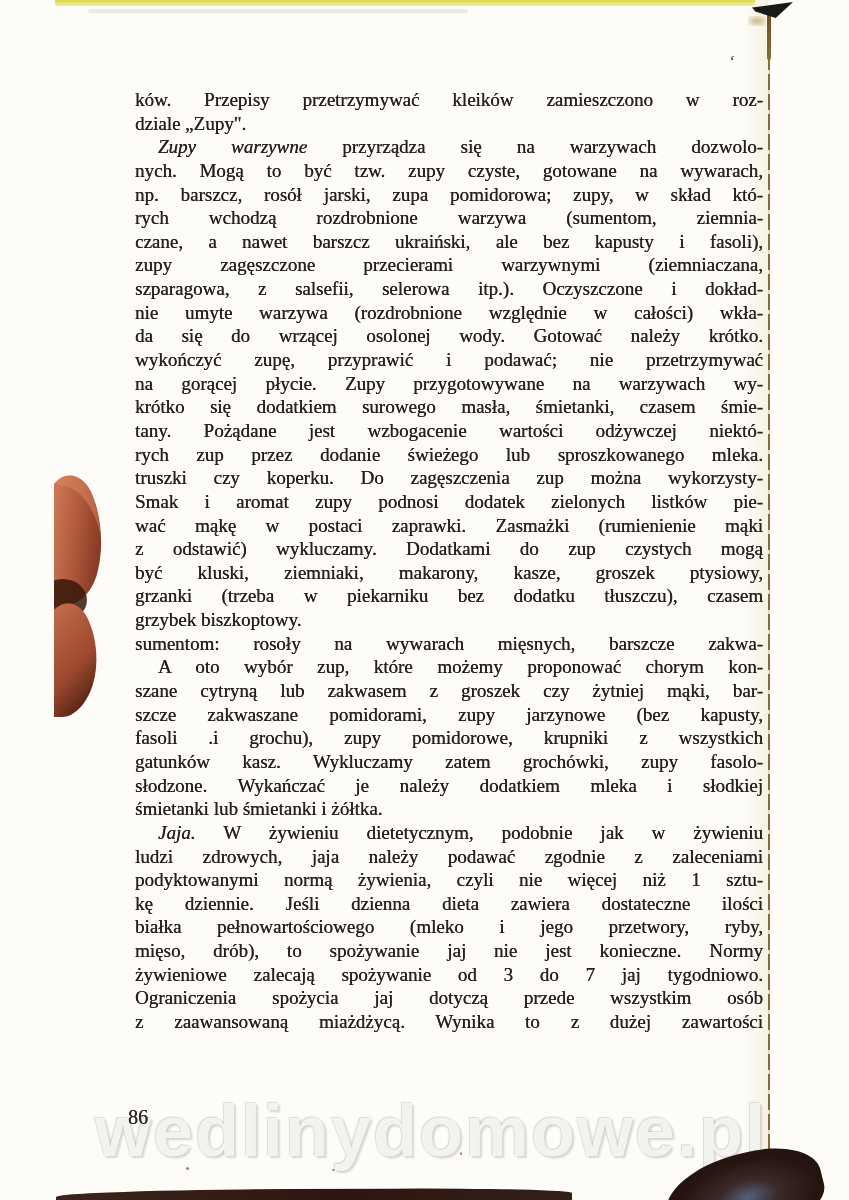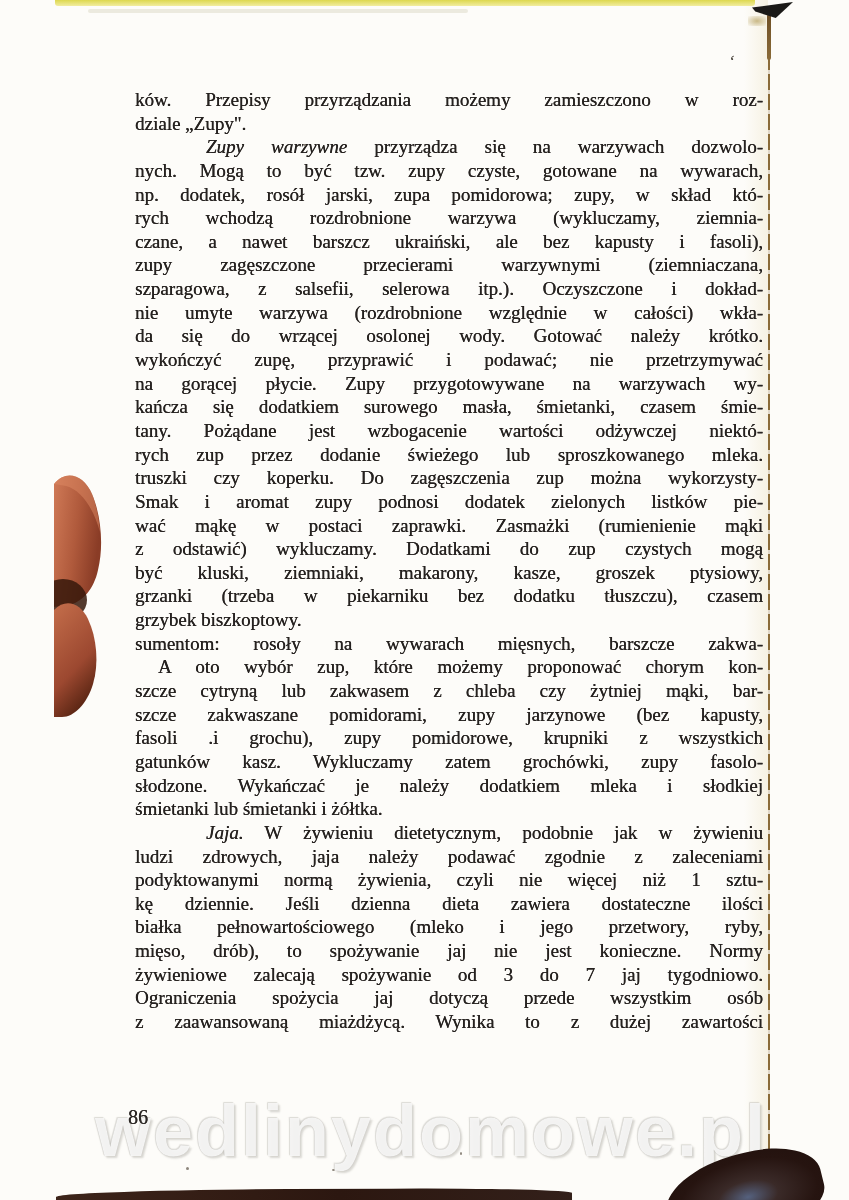--- a/index.html
+++ b/index.html
@@ -74,21 +74,21 @@
     text-shadow: 0.25px 0 0 currentColor;
     z-index: 1;
   }
   .pline {
     text-align: justify;
     text-align-last: justify;
     height: 23.65px; overflow: visible; white-space: normal;
   }
   .pline.ind { padding-left: 23px; }
   .pline.nj { text-align: left; text-align-last: left; }
-  .pline i { font-style: italic; margin-left: 48px; }
+  .pline i { font-style: italic; }
   
   .page-number {
     position: absolute; left: 128px; top: 1106px;
     font-size: 20px; color: #2c2825;
     text-shadow: 0.25px 0 0 currentColor;
     z-index: 6;
   }
   
   .watermark {
     position: absolute; left: 95px; top: 1090px;
@@ -157,46 +157,46 @@
         <stop offset="1" stop-color="#50200f"></stop>
       </linearGradient>
     </defs>
     <path d="M0,12 C12,-3 30,3 38,22 C47,43 50,74 44,98 C40,117 28,131 14,133 L0,135 Z" fill="url(#gradU)"></path>
     <ellipse cx="9" cy="128" rx="24" ry="21" fill="#36170b" opacity="0.85"></ellipse>
     <path d="M0,138 C12,126 26,131 34,147 C43,166 45,192 39,212 C33,232 20,245 8,245 L0,245 Z" fill="url(#gradL)"></path>
     <path d="M0,12 C12,-3 30,3 38,22 C42,32 45,46 46,60 C40,38 28,18 12,14 Z" fill="#dd8a64" opacity="0.5"></path>
   </svg>
 
   <div class="text-block">
-      <div class="pline">ków. Przepisy przyrządzania możemy zamieszczono w roz-</div>
+      <div class="pline">ków. Przepisy przetrzymywać kleików zamieszczono w roz-</div>
       <div class="pline nj">dziale „Zupy".</div>
       <div class="pline ind"><i>Zupy warzywne</i><span> przyrządza się na warzywach dozwolo-</span></div>
       <div class="pline">nych. Mogą to być tzw. zupy czyste, gotowane na wywarach,</div>
-      <div class="pline">np. dodatek, rosół jarski, zupa pomidorowa; zupy, w skład któ-</div>
-      <div class="pline">rych wchodzą rozdrobnione warzywa (wykluczamy, ziemnia-</div>
+      <div class="pline">np. barszcz, rosół jarski, zupa pomidorowa; zupy, w skład któ-</div>
+      <div class="pline">rych wchodzą rozdrobnione warzywa (sumentom, ziemnia-</div>
       <div class="pline">czane, a nawet barszcz ukraiński, ale bez kapusty i fasoli),</div>
       <div class="pline">zupy zagęszczone przecierami warzywnymi (ziemniaczana,</div>
       <div class="pline">szparagowa, z salsefii, selerowa itp.). Oczyszczone i dokład-</div>
       <div class="pline">nie umyte warzywa (rozdrobnione względnie w całości) wkła-</div>
       <div class="pline">da się do wrzącej osolonej wody. Gotować należy krótko.</div>
       <div class="pline">wykończyć zupę, przyprawić i podawać; nie przetrzymywać</div>
       <div class="pline">na gorącej płycie. Zupy przygotowywane na warzywach wy-</div>
-      <div class="pline">kańcza się dodatkiem surowego masła, śmietanki, czasem śmie-</div>
+      <div class="pline">krótko się dodatkiem surowego masła, śmietanki, czasem śmie-</div>
       <div class="pline">tany. Pożądane jest wzbogacenie wartości odżywczej niektó-</div>
       <div class="pline">rych zup przez dodanie świeżego lub sproszkowanego mleka.</div>
       <div class="pline">truszki czy koperku. Do zagęszczenia zup można wykorzysty-</div>
       <div class="pline">Smak i aromat zupy podnosi dodatek zielonych listków pie-</div>
       <div class="pline">wać mąkę w postaci zaprawki. Zasmażki (rumienienie mąki</div>
       <div class="pline">z odstawić) wykluczamy. Dodatkami do zup czystych mogą</div>
       <div class="pline">być kluski, ziemniaki, makarony, kasze, groszek ptysiowy,</div>
       <div class="pline">grzanki (trzeba w piekarniku bez dodatku tłuszczu), czasem</div>
       <div class="pline nj">grzybek biszkoptowy.</div>
       <div class="pline">sumentom: rosoły na wywarach mięsnych, barszcze zakwa-</div>
       <div class="pline ind">A oto wybór zup, które możemy proponować chorym kon-</div>
-      <div class="pline">szcze cytryną lub zakwasem z chleba czy żytniej mąki, bar-</div>
+      <div class="pline">szane cytryną lub zakwasem z groszek czy żytniej mąki, bar-</div>
       <div class="pline">szcze zakwaszane pomidorami, zupy jarzynowe (bez kapusty,</div>
       <div class="pline">fasoli .i grochu), zupy pomidorowe, krupniki z wszystkich</div>
       <div class="pline">gatunków kasz. Wykluczamy zatem grochówki, zupy fasolo-</div>
       <div class="pline">słodzone. Wykańczać je należy dodatkiem mleka i słodkiej</div>
       <div class="pline nj">śmietanki lub śmietanki i żółtka.</div>
       <div class="pline ind"><i>Jaja.</i><span> W żywieniu dietetycznym, podobnie jak w żywieniu</span></div>
       <div class="pline">ludzi zdrowych, jaja należy podawać zgodnie z zaleceniami</div>
       <div class="pline">podyktowanymi normą żywienia, czyli nie więcej niż 1 sztu-</div>
       <div class="pline">kę dziennie. Jeśli dzienna dieta zawiera dostateczne ilości</div>
       <div class="pline">białka pełnowartościowego (mleko i jego przetwory, ryby,</div>

